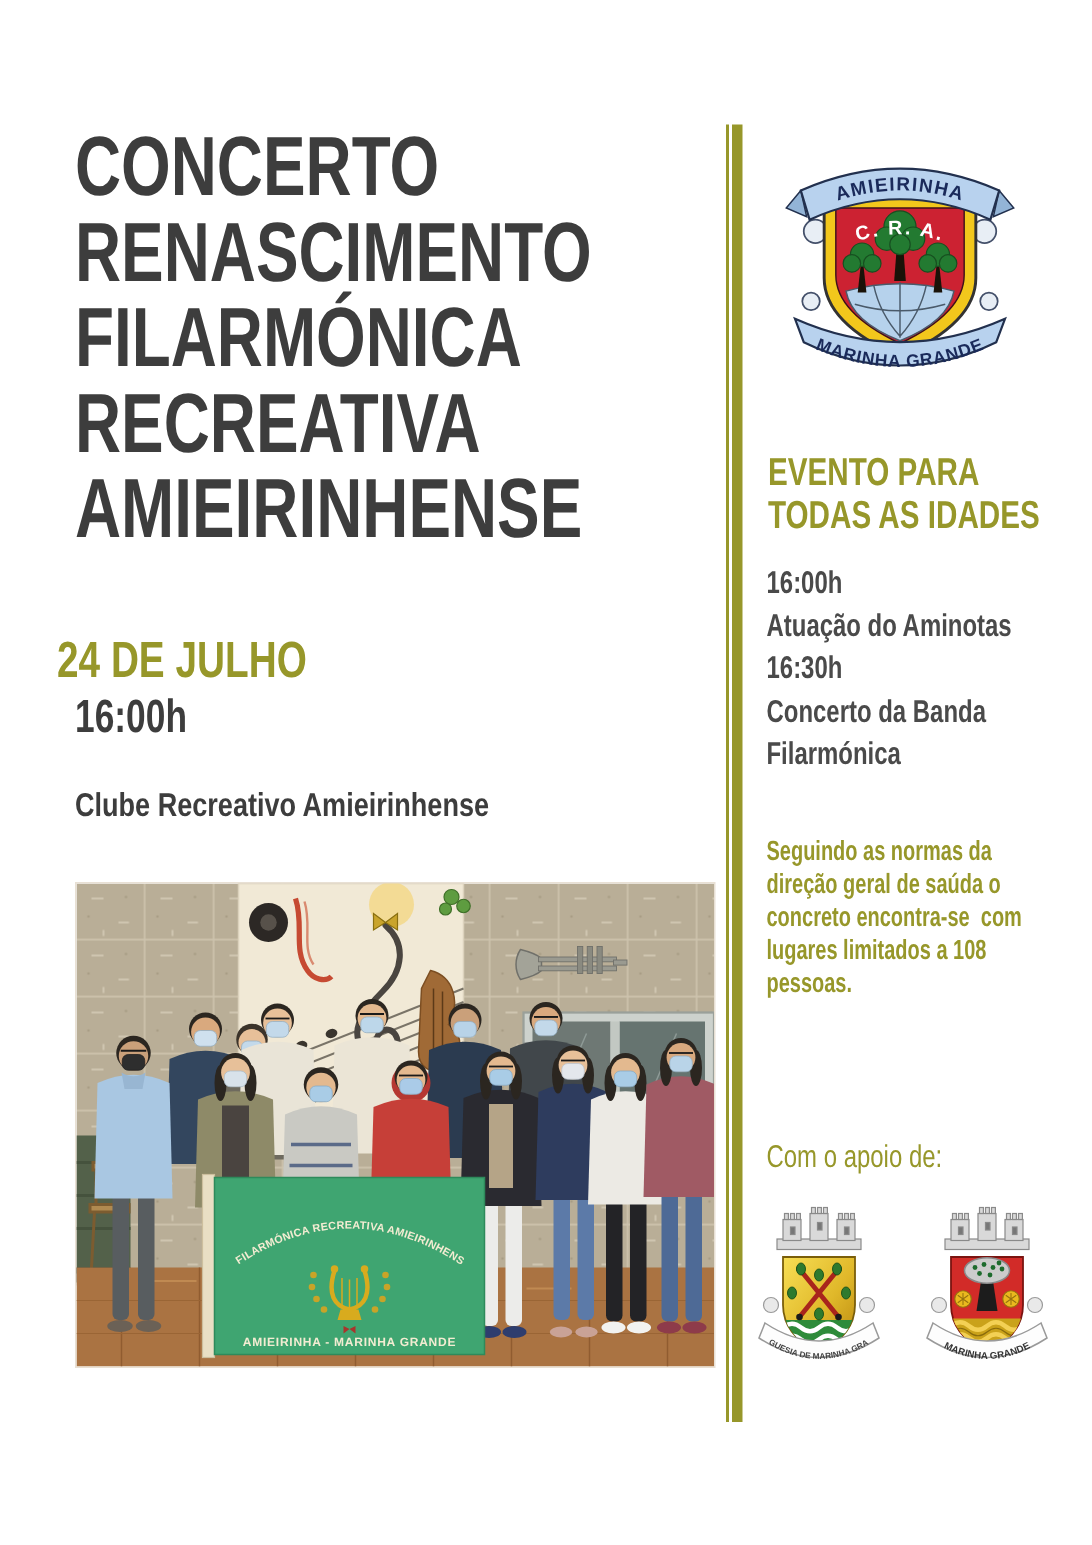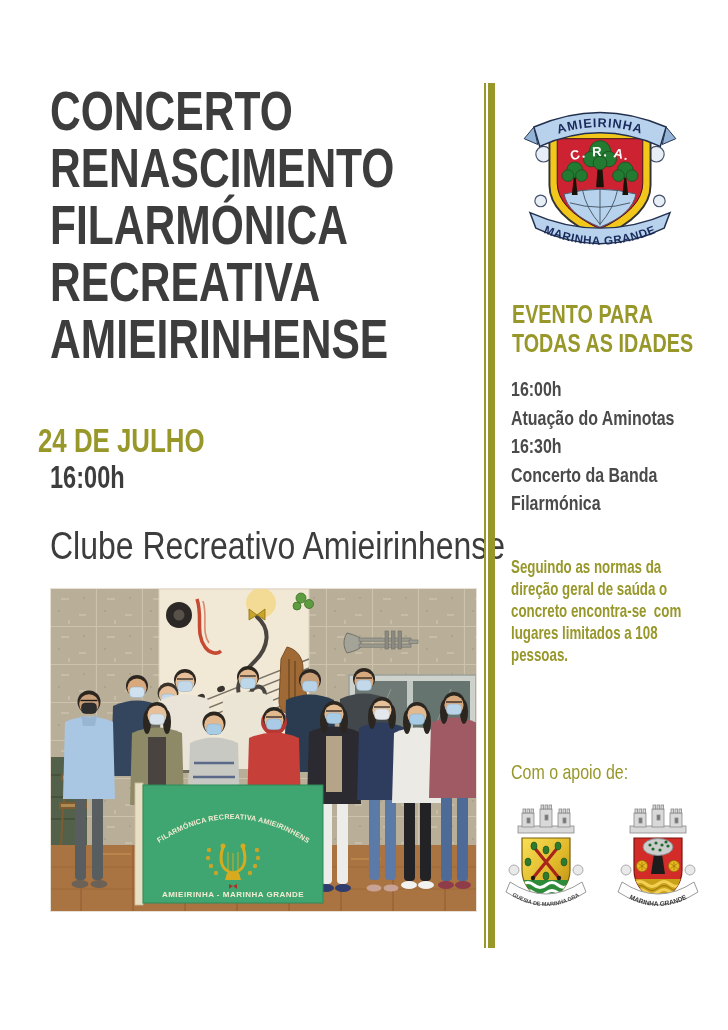--- a/index.html
+++ b/index.html
@@ -2,21 +2,21 @@
 <html><head>
 <meta charset="utf-8">
 <style>
   html,body{margin:0;padding:0;background:#ffffff;}
   body{width:728px;height:1030px;font-family:"Liberation Sans",sans-serif;overflow:hidden;}
   .poster{position:relative;width:728px;height:796px;background:#fff;}
   .cond{display:inline-block;transform:scaleX(0.76);transform-origin:0 0;white-space:nowrap;}
   .title{position:absolute;left:50px;top:82px;font-size:56px;line-height:57px;font-weight:bold;color:#3d3d3d;letter-spacing:0px;}
   .date{position:absolute;left:38px;top:421px;font-size:34px;font-weight:bold;color:#97972a;}
   .time{position:absolute;left:50px;top:460px;font-size:31px;font-weight:bold;color:#3d3d3d;}
-  .venue{position:absolute;left:50px;top:524px;font-size:39px;font-weight:normal;color:#3d3d3d;}
+  .venue{position:absolute;left:50px;top:524px;font-size:22px;font-weight:bold;color:#3d3d3d;}
   .venue .cond{transform:scaleX(0.82);}
   .photo{position:absolute;left:50px;top:588px;width:425px;height:322px;border:1px solid #e8e0d4;}
   .divider-thin{position:absolute;left:484px;top:83px;width:2px;height:865px;background:#97972a;}
   .divider-thick{position:absolute;left:488px;top:83px;width:7px;height:865px;background:#97972a;}
   .crest-top{position:absolute;left:512px;top:92px;width:176px;height:175px;}
   .event-heading{position:absolute;left:512px;top:300px;font-size:26px;line-height:29px;font-weight:bold;color:#97972a;}
   .schedule{position:absolute;left:511px;top:377px;font-size:21px;font-weight:bold;color:#4a4a4a;}
   .schedule div{height:28.5px;}
   .notice{position:absolute;left:511px;top:556px;font-size:18.5px;line-height:22px;font-weight:bold;color:#97972a;}
   .notice div{white-space:pre;}

